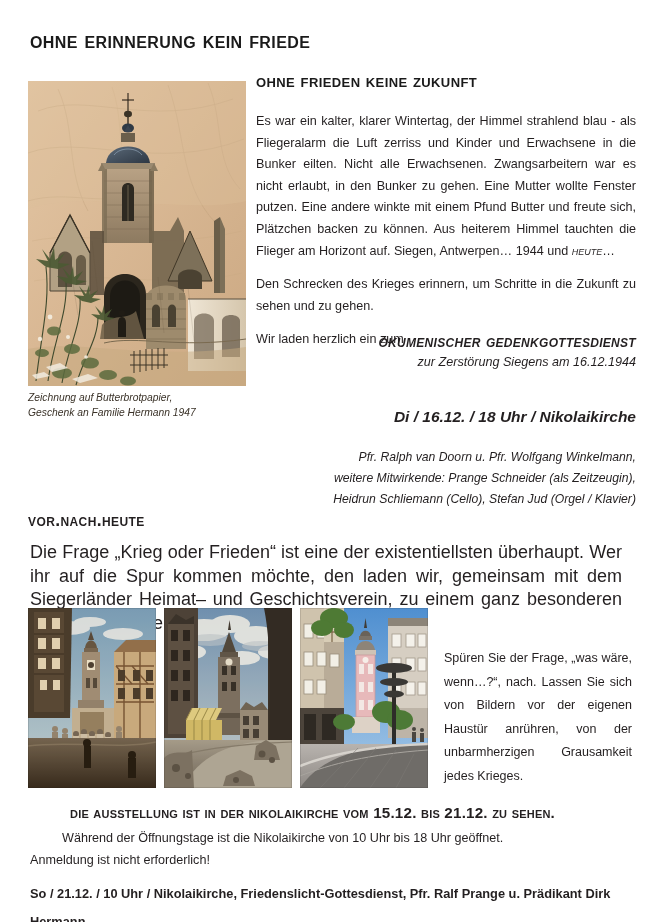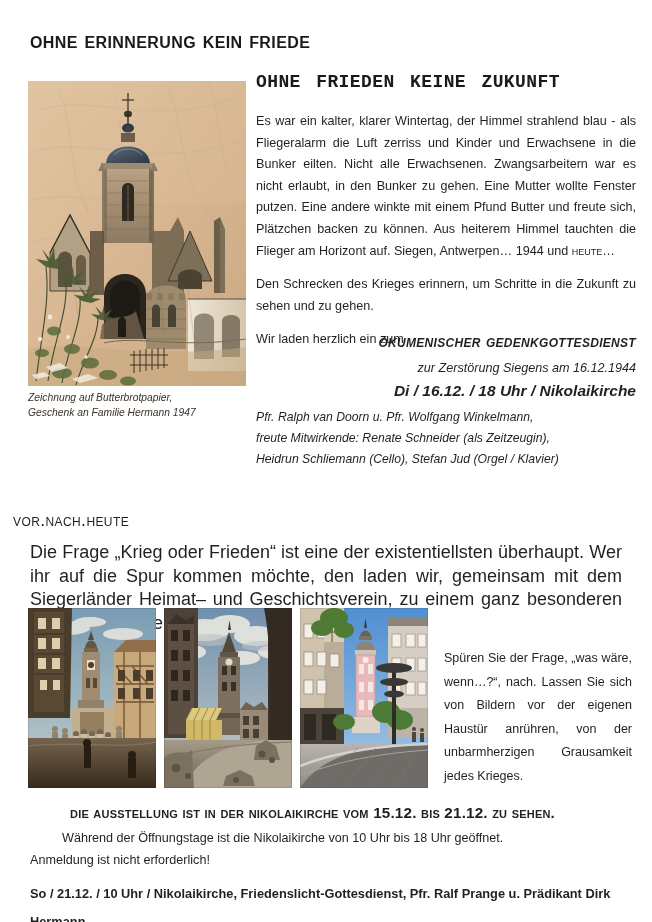--- a/index.html
+++ b/index.html
@@ -39,23 +39,22 @@
     left: 30px;
     top: 28px;
     font-size: 22.5px;
     line-height: 26px;
   }
 
   #title-2 {
     position: absolute;
     left: 256px;
     top: 68px;
-    font-size: 25px;
+    font-size: 18px;
     line-height: 26px;
-    font-family: Liberation Mono, monospace;
   }
 
   
   #drawing-figure {
     position: absolute;
     left: 28px;
     top: 81px;
     width: 187px;
   }
   #drawing-image {
@@ -80,21 +79,21 @@
     width: 380px;
   }
   .para {
     font-size: 12.6px;
     line-height: 21.6px;
     text-align: justify;
     color: #231f20;
     margin-bottom: 12px;
   }
   .para:last-child { margin-bottom: 16px; }
-  .sc { font-variant: small-caps; text-transform: lowercase; }
+  .sc { font-variant: small-caps; text-transform: lowercase; font-style: italic; }
 
   
   #service-block {
     position: absolute;
     left: 256px;
     top: 330px;
     width: 380px;
     text-align: right;
     font-style: italic;
   }
@@ -102,43 +101,42 @@
     font-size: 17.6px;
     line-height: 22px;
     font-weight: bold;
     font-variant: small-caps;
     text-transform: lowercase;
     letter-spacing: 0.3px;
   }
   #service-subtitle {
     font-size: 12.6px;
     line-height: 21px;
-    margin-top: 6px;
   }
   #service-when {
     font-size: 15.5px;
     line-height: 20px;
     font-weight: bold;
-    margin-top: 2px;
+    margin-top: 34px;
   }
   #service-people {
-    margin-top: 6px;
+    margin-top: 20px;
     font-size: 12.2px;
     line-height: 21px;
-    text-align: left;
+    text-align: right;
   }
 
   
   #vnh-title {
     position: absolute;
-    left: 13px;
+    left: 28px;
     top: 509px;
     font-size: 17.6px;
     line-height: 22px;
-    font-weight: normal;
+    font-weight: bold;
     font-variant: small-caps;
     text-transform: lowercase;
     letter-spacing: 0.4px;
     text-align: center;
   }
 
   #vnh-para {
     position: absolute;
     left: 30px;
     top: 541px;
@@ -407,21 +405,21 @@
     <p class="para">Den Schrecken des Krieges erinnern, um Schritte in die Zukunft zu sehen und zu gehen.</p>
     <p class="para">Wir laden herzlich ein zum</p>
   </div>
 
   <div id="service-block">
     <div id="service-title">Ökumenischer Gedenkgottesdienst</div>
     <div id="service-subtitle">zur Zerstörung Siegens am 16.12.1944</div>
     <div id="service-when">Di / 16.12. / 18 Uhr / Nikolaikirche</div>
     <div id="service-people">
       <div>Pfr. Ralph van Doorn u. Pfr. Wolfgang Winkelmann,</div>
-      <div>freute Mitwirkende: Renate Schneider (als Zeitzeugin),</div>
+      <div>weitere Mitwirkende: Prange Schneider (als Zeitzeugin),</div>
       <div>Heidrun Schliemann (Cello), Stefan Jud (Orgel / Klavier)</div>
     </div>
   </div>
 
   <h2 id="vnh-title">Vor.Nach.Heute</h2>
 
   <p id="vnh-para">Die Frage  „Krieg oder Frieden“ ist eine der existentiellsten überhaupt. Wer ihr auf die Spur kommen möchte, den laden wir, gemeinsam mit dem Siegerländer Heimat– und Geschichtsverein, zu einem ganz besonderen Stadtrundgang ein.</p>
 
   <div id="photo-strip">
 

